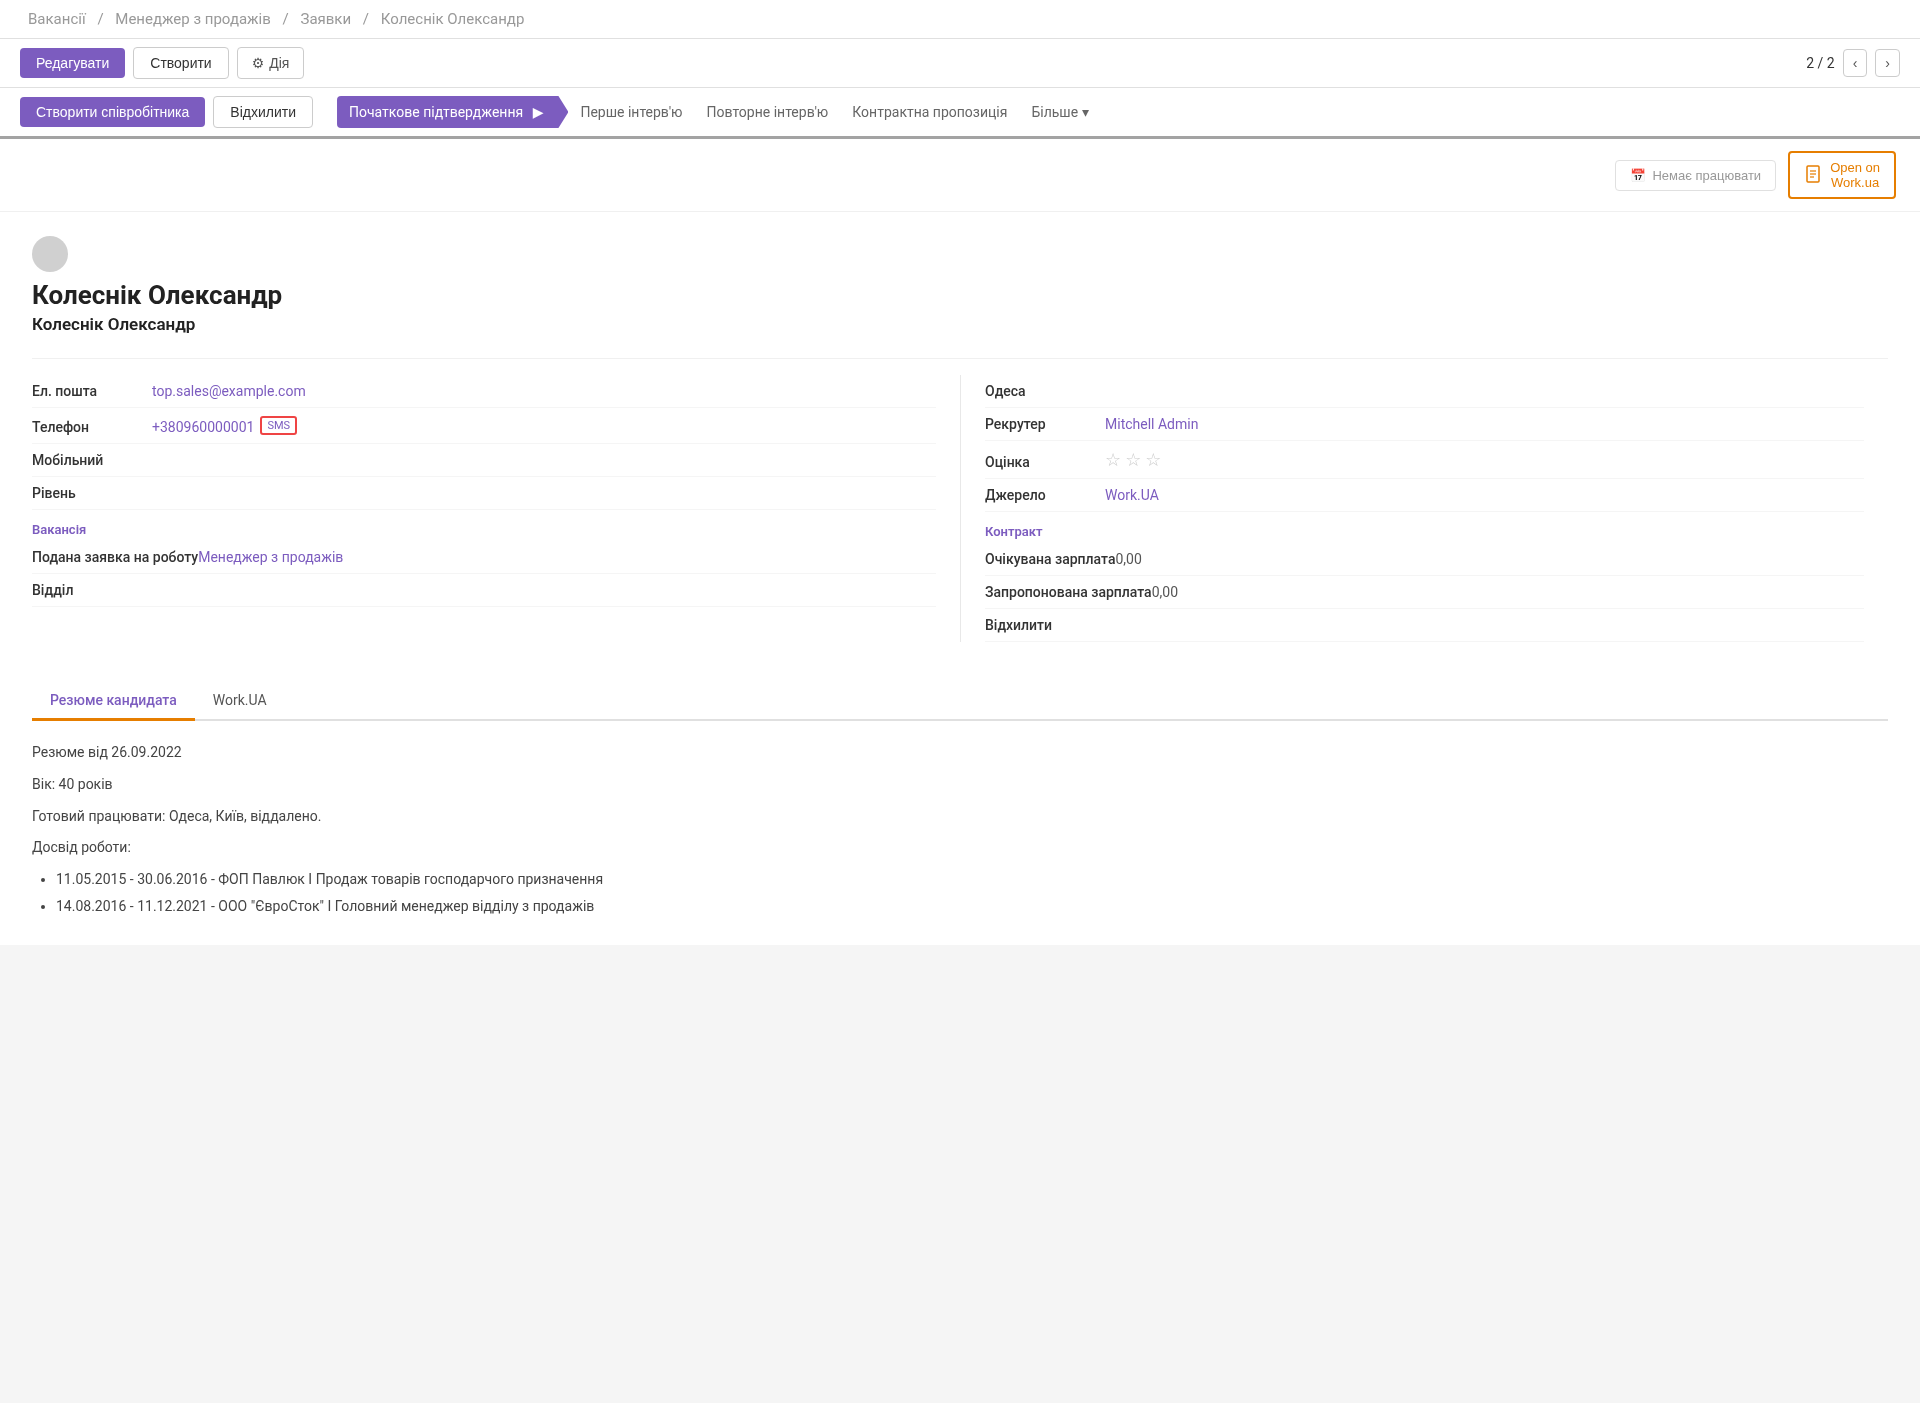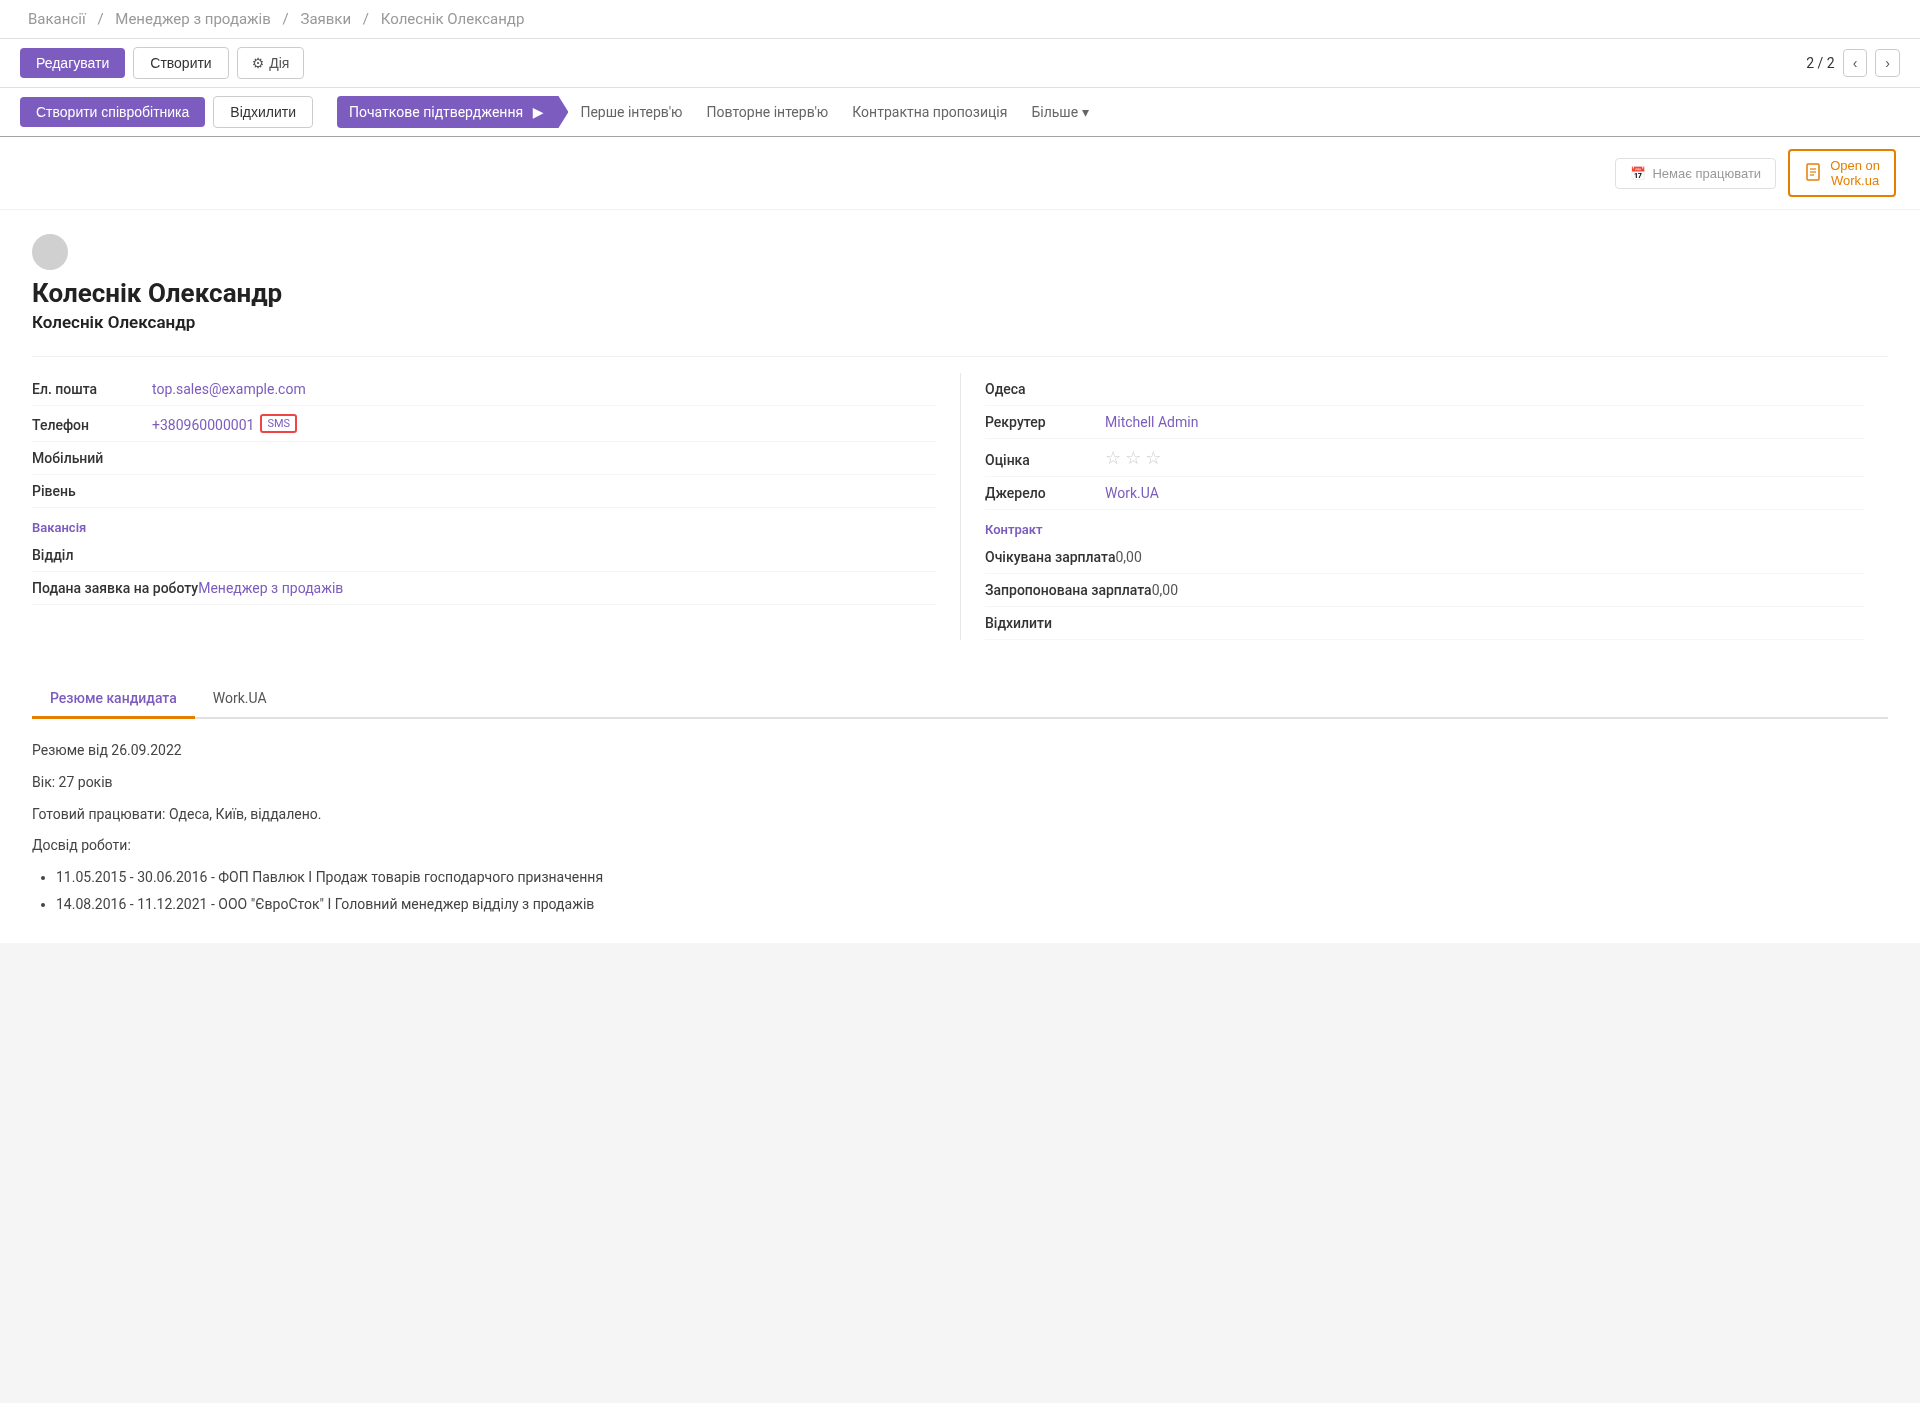--- a/index.html
+++ b/index.html
@@ -9,21 +9,21 @@
     .breadcrumb { color: #7c5cbf; font-size: 15px; }
     .breadcrumb span { color: #999; margin: 0 4px; }
 
     .toolbar { background: #fff; padding: 8px 20px; border-bottom: 1px solid #e0e0e0; display: flex; align-items: center; gap: 8px; }
     .btn-primary { background: #7c5cbf; color: #fff; border: none; padding: 7px 16px; border-radius: 4px; cursor: pointer; font-size: 14px; }
     .btn-secondary { background: #fff; color: #333; border: 1px solid #ccc; padding: 7px 16px; border-radius: 4px; cursor: pointer; font-size: 14px; }
     .btn-action { background: #fff; color: #555; border: 1px solid #ccc; padding: 7px 14px; border-radius: 4px; cursor: pointer; font-size: 14px; display: flex; align-items: center; gap: 5px; }
     .nav-counter { margin-left: auto; display: flex; align-items: center; gap: 8px; color: #333; font-size: 14px; }
     .nav-arrow { background: #fff; border: 1px solid #ccc; padding: 5px 9px; border-radius: 4px; cursor: pointer; font-size: 14px; color: #555; }
 
-    .stage-bar { background: #fff; padding: 8px 20px; border-bottom: 1px solid #a3a3a3; display: flex; align-items: center; gap: 8px; flex-wrap: wrap; }
+    .stage-bar { background: #fff; padding: 8px 20px; border-bottom: 3px solid #a3a3a3; display: flex; align-items: center; gap: 8px; flex-wrap: wrap; }
     .btn-create-employee { background: #7c5cbf; color: #fff; border: none; padding: 7px 16px; border-radius: 4px; cursor: pointer; font-size: 14px; }
     .btn-reject { background: #fff; color: #333; border: 1px solid #ccc; padding: 7px 16px; border-radius: 4px; cursor: pointer; font-size: 14px; }
     .stages { display: flex; align-items: center; margin-left: 16px; gap: 0; }
     .stage { padding: 7px 11px; font-size: 14px; color: #555; cursor: pointer; border: 1px solid transparent; position: relative; }
     .stage.active { background: #7c5cbf; color: #fff; border-radius: 4px 0 0 4px; clip-path: polygon(0 0, calc(100% - 10px) 0, 100% 50%, calc(100% - 10px) 100%, 0 100%); padding-right: 24px; }
     .stage:not(.active):not(.more) { color: #666; }
     .stage.more { color: #666; display: flex; align-items: center; gap: 4px; }
 
     .content-area { background: #fff; margin: 0; padding: 0; min-height: 800px; }
 
@@ -151,26 +151,26 @@
           <span class="info-label">Мобільний</span>
           <span class="info-value"></span>
         </div>
         <div class="info-row">
           <span class="info-label">Рівень</span>
           <span class="info-value"></span>
         </div>
 
         <div class="section-header">Вакансія</div>
         <div class="info-row">
-          <span class="info-label">Відділ</span>
-          <span class="info-value"></span>
-        </div>
-        <div class="info-row">
           <span class="info-label">Подана заявка на роботу</span>
           <span class="info-value link">Менеджер з продажів</span>
+        </div>
+        <div class="info-row">
+          <span class="info-label">Відділ</span>
+          <span class="info-value"></span>
         </div>
       </div>
 
       <div class="info-right">
         <div class="info-row">
           <span class="info-label">Одеса</span>
           <span class="info-value"></span>
         </div>
         <div class="info-row">
           <span class="info-label">Рекрутер</span>
@@ -206,21 +206,21 @@
     </div>
   </div>
 
   <div class="tabs-bar">
     <div class="tab active">Резюме кандидата</div>
     <div class="tab">Work.UA</div>
   </div>
 
   <div class="resume-content">
     <p>Резюме від 26.09.2022</p>
-    <p>Вік: 27 років</p>
+    <p>Вік: 40 років</p>
     <p>Готовий працювати: Одеса, Київ, віддалено.</p>
     <p>Досвід роботи:</p>
     <ul>
       <li>11.05.2015 - 30.06.2016 - ФОП Павлюк І Продаж товарів господарчого призначення</li>
       <li>14.08.2016 - 11.12.2021 - ООО "ЄвроСток" І Головний менеджер відділу з продажів</li>
     </ul>
   </div>
 
 </div>
 

